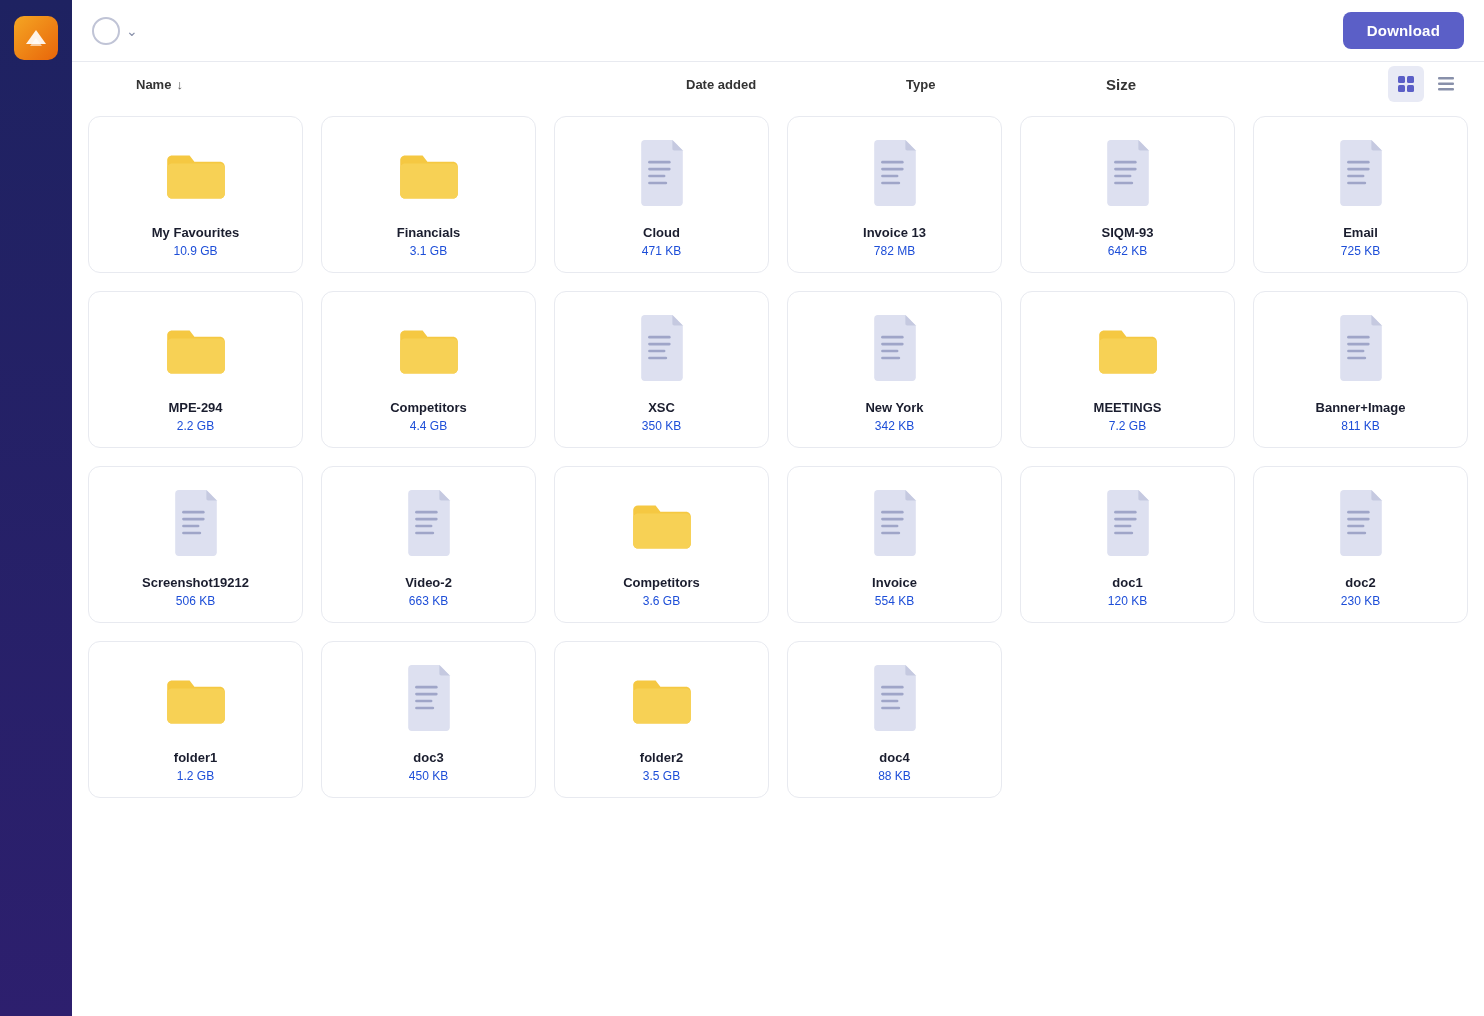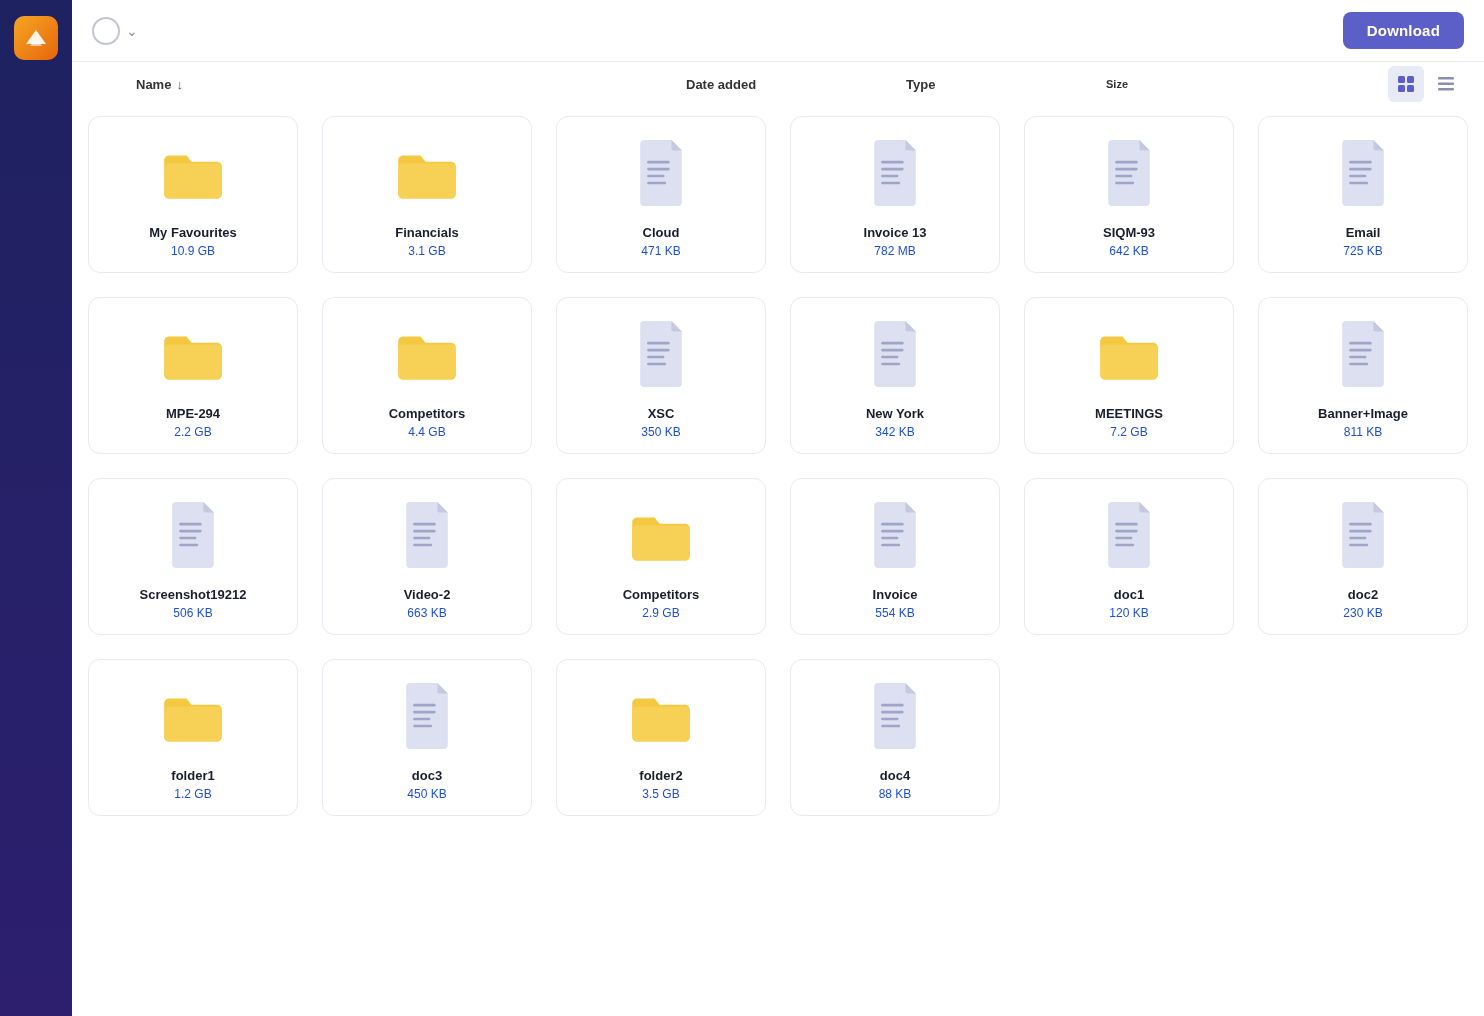--- a/index.html
+++ b/index.html
@@ -111,21 +111,21 @@
       font-size: 13px;
       color: #333;
       font-weight: 600;
       display: flex;
       align-items: center;
       gap: 5px;
     }
 
     .col-date { width: 220px; font-size: 13px; color: #333; font-weight: 600; }
     .col-type { width: 200px; font-size: 13px; color: #333; font-weight: 600; }
-    .col-size { font-size: 11px; color: #333; font-weight: 600; }
+    .col-size { font-size: 15px; color: #333; font-weight: 600; }
 
     .sort-arrow { font-size: 13px; color: #555; }
 
     .view-icons {
       display: flex;
       gap: 4px;
     }
 
     .view-btn {
       width: 36px;
@@ -148,21 +148,21 @@
     
     .file-grid-container {
       flex: 1;
       overflow-y: auto;
       padding: 10px 16px 16px;
     }
 
     .file-grid {
       display: grid;
       grid-template-columns: repeat(6, 1fr);
-      gap: 24px;
+      gap: 18px;
     }
 
     .file-card {
       background: #ffffff;
       border: 1px solid #e8eaf0;
       border-radius: 12px;
       padding: 20px 12px 14px;
       display: flex;
       flex-direction: column;
       align-items: center;
@@ -435,21 +435,21 @@
           <div class="file-size">663 KB</div>
         </div>
         <div class="file-card">
           <div class="file-icon">
             <svg class="folder-svg" viewBox="0 0 80 68" fill="none" xmlns="http://www.w3.org/2000/svg">
     <path d="M4 18C4 14.686 6.686 12 10 12H32L38 20H70C73.314 20 76 22.686 76 26V60C76 63.314 73.314 66 70 66H10C6.686 66 4 63.314 4 60V18Z" fill="#F5C842"></path>
     <path d="M4 28C4 24.686 6.686 22 10 22H70C73.314 22 76 24.686 76 28V60C76 63.314 73.314 66 70 66H10C6.686 66 4 63.314 4 60V28Z" fill="#F7D155"></path>
   </svg>
           </div>
           <div class="file-name">Competitors</div>
-          <div class="file-size">2.9 GB</div>
+          <div class="file-size">3.6 GB</div>
         </div>
         <div class="file-card">
           <div class="file-icon">
             <svg class="doc-svg" viewBox="0 0 60 76" fill="none" xmlns="http://www.w3.org/2000/svg">
     <path d="M6 4C6 1.791 7.791 0 10 0H42L54 12V72C54 74.209 52.209 76 50 76H10C7.791 76 6 74.209 6 72V4Z" fill="#dde0f0"></path>
     <path d="M42 0L54 12H44C42.895 12 42 11.105 42 10V0Z" fill="#c5c9e0"></path>
     <rect x="14" y="24" width="26" height="3" rx="1.5" fill="#9fa5c8"></rect>
     <rect x="14" y="32" width="26" height="3" rx="1.5" fill="#9fa5c8"></rect>
     <rect x="14" y="40" width="20" height="3" rx="1.5" fill="#9fa5c8"></rect>
     <rect x="14" y="48" width="22" height="3" rx="1.5" fill="#9fa5c8"></rect>

